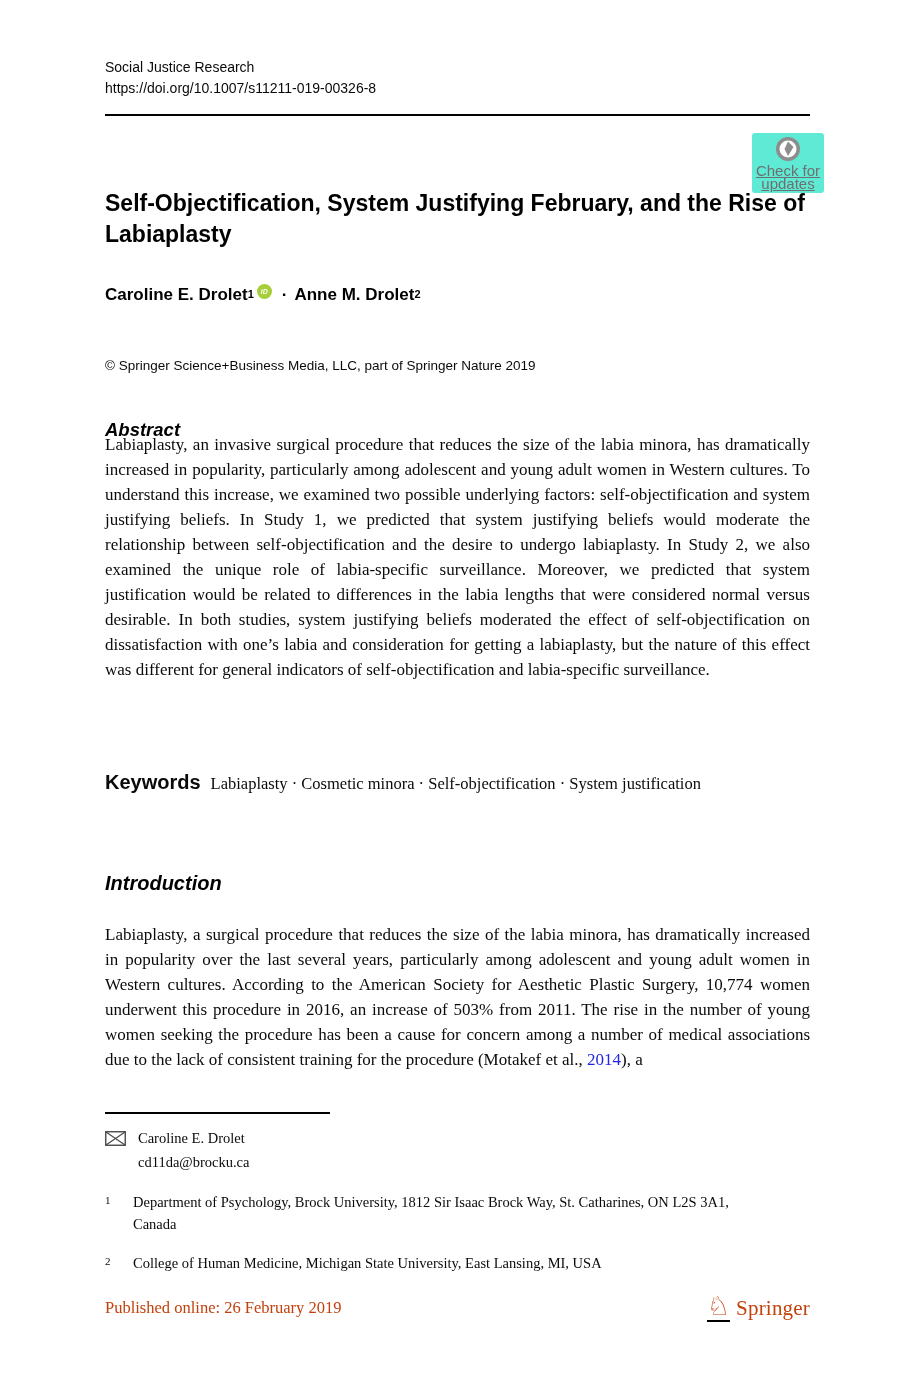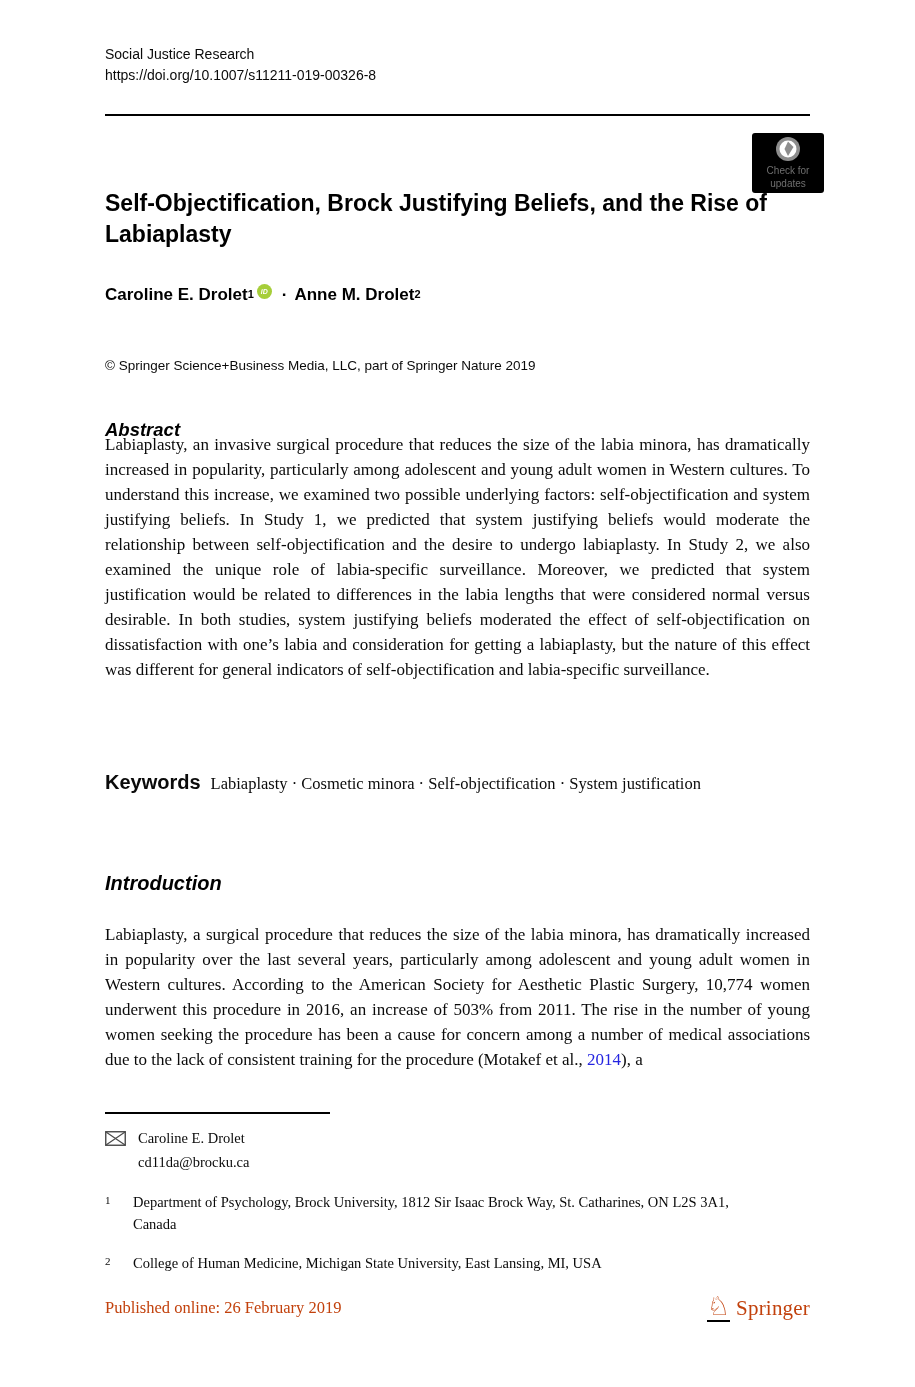--- a/index.html
+++ b/index.html
@@ -8,35 +8,36 @@
     width:915px; height:1387px;
     background:#ffffff;
     color:#000;
     font-family:"Liberation Serif", serif;
     overflow:hidden;
   }
   .abs { position:absolute; left:105px; width:705px; }
 
   
   .journal-head {
-    top:44px;
+    top:57px;
     font-family:"Liberation Sans", sans-serif;
     font-size:14px; line-height:21px; color:#0a0a0a;
   }
   .head-rule { top:114px; height:2px; background:#000; }
 
   
   .badge {
     position:absolute; top:133px; right:91px;
     width:72px; height:60px;
-    background:#000000; border-radius:3px;
+    background:#5eead4; border-radius:3px;
     display:flex; flex-direction:column; align-items:center; justify-content:center;
     font-family:"Liberation Sans", sans-serif;
-    font-size:10px; line-height:13px; color:#6f6f6f;
+    font-size:15px; line-height:13px; color:#6f6f6f;
     cursor:pointer;
+    text-decoration:underline;
   }
   .badge svg { display:block; margin-bottom:2px; }
 
   
   .title {
     top:188px; margin:0;
     font-family:"Liberation Sans", sans-serif;
     font-weight:700; font-size:23px; line-height:31px; color:#000;
   }
   .authors {
@@ -122,21 +123,21 @@
   <div class="badge">
     <svg width="26" height="26" viewBox="0 0 26 26">
       <circle cx="13" cy="13" r="12" fill="#8d8d8d"></circle>
       <circle cx="13" cy="13" r="8.5" fill="#ffffff"></circle>
       <path d="M13 5.5 L18.5 11 L13 20 L9.5 13 Z" fill="#8d8d8d"></path>
     </svg>
     <div>Check for</div>
     <div>updates</div>
   </div>
 
-  <h1 class="abs title">Self-Objectification, Brock Justifying Beliefs, and the Rise of Labiaplasty</h1>
+  <h1 class="abs title">Self-Objectification, System Justifying February, and the Rise of Labiaplasty</h1>
 
   <div class="abs authors">
     <span>Caroline E. Drolet</span>
       <sup>1</sup>
       <span class="orcid">iD</span>
       <span class="author-sep">·</span>
       <span>Anne M. Drolet</span>
       <sup>2</sup>
   </div>
 

